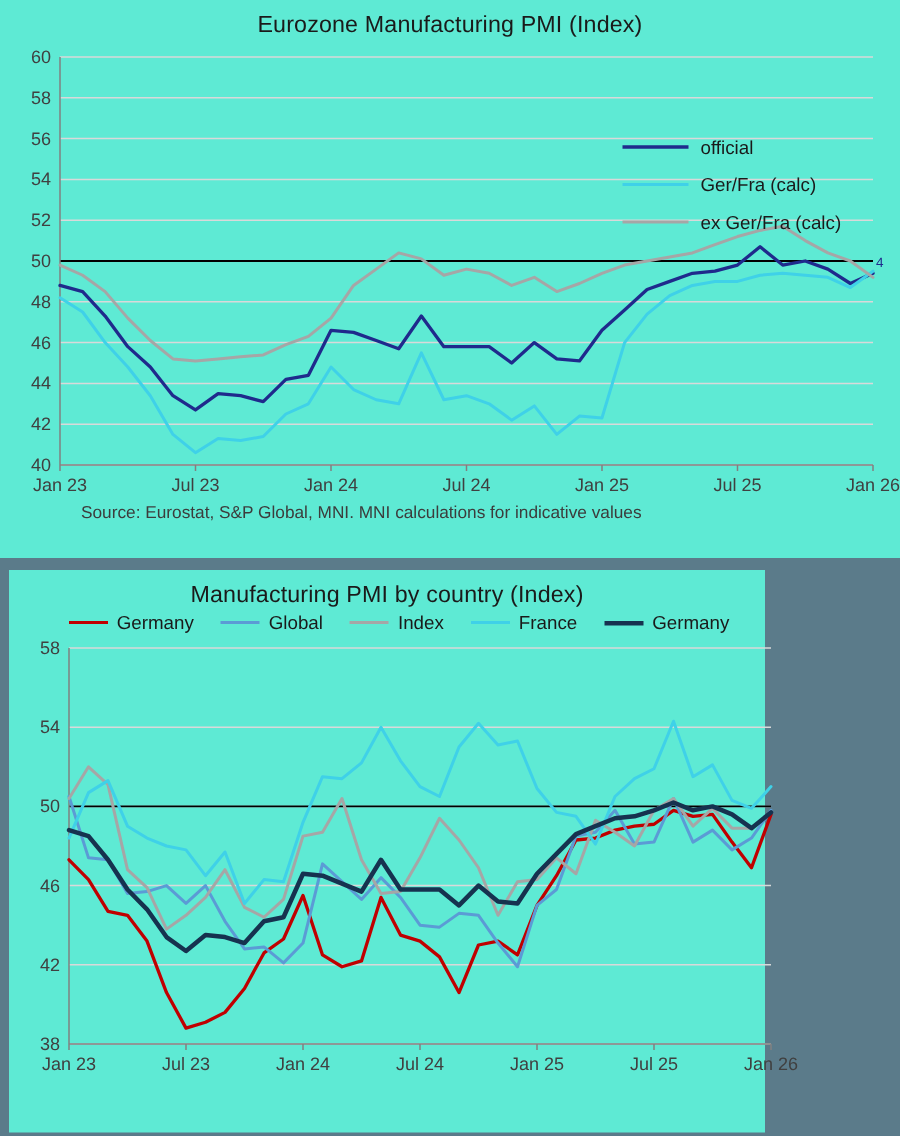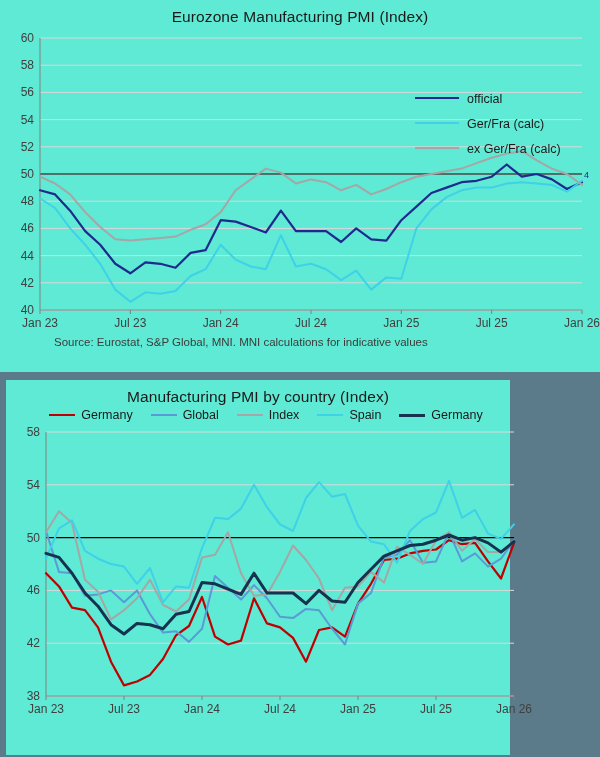--- a/index.html
+++ b/index.html
@@ -155,21 +155,21 @@
       <div class="legend-item">
         <span class="legend-swatch" style="border-top-color: rgb(91, 155, 213); border-top-width: 2px;"></span>
         <span>Global</span>
       </div>
       <div class="legend-item">
         <span class="legend-swatch" style="border-top-color: rgb(166, 166, 166); border-top-width: 2px;"></span>
         <span>Index</span>
       </div>
       <div class="legend-item">
         <span class="legend-swatch" style="border-top-color: rgb(63, 209, 232); border-top-width: 2px;"></span>
-        <span>Spain</span>
+        <span>France</span>
       </div>
       <div class="legend-item">
         <span class="legend-swatch" style="border-top-color: rgb(22, 50, 79); border-top-width: 3px;"></span>
         <span>Germany</span>
       </div>
     </div>
   <div class="plot-wrap">
     <svg class="plot" id="svg-bottom" width="588" height="300">
         <line x1="40" x2="508" y1="274" y2="274" stroke="#d9d9d9" stroke-width="1"></line>
         <text x="34" y="278" text-anchor="end" font-size="12" fill="#404040" font-family="&quot;Liberation Sans&quot;, sans-serif">38</text>

